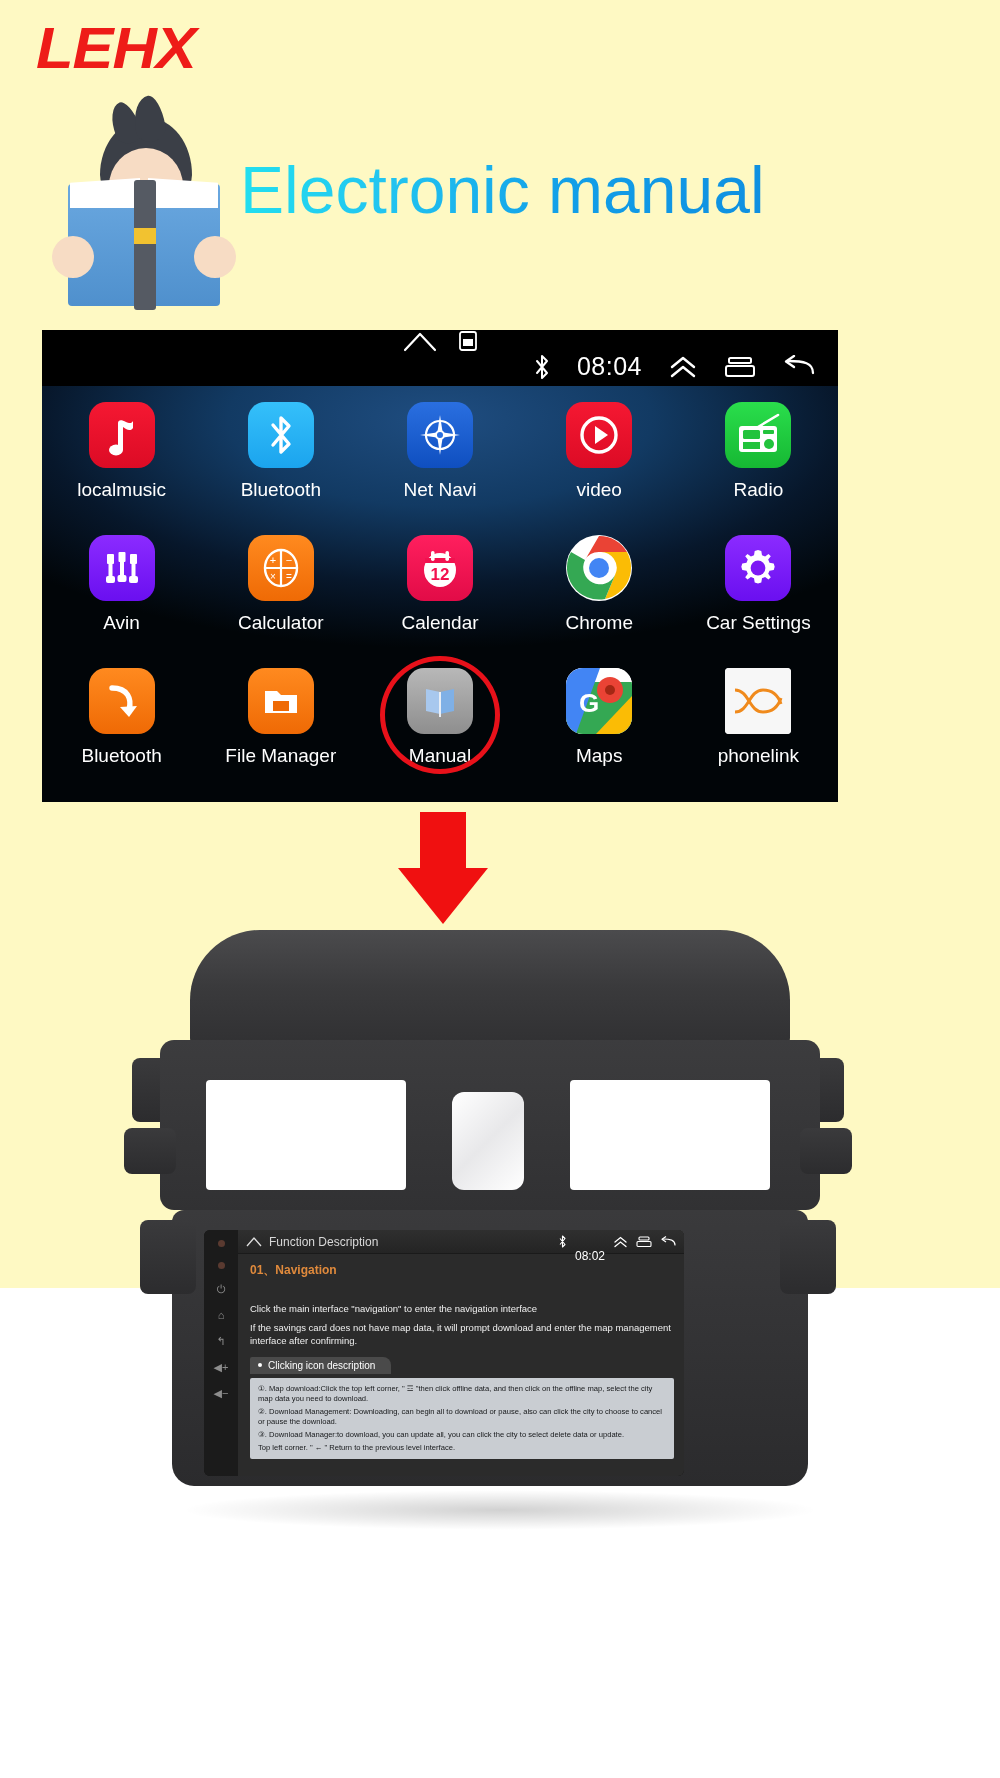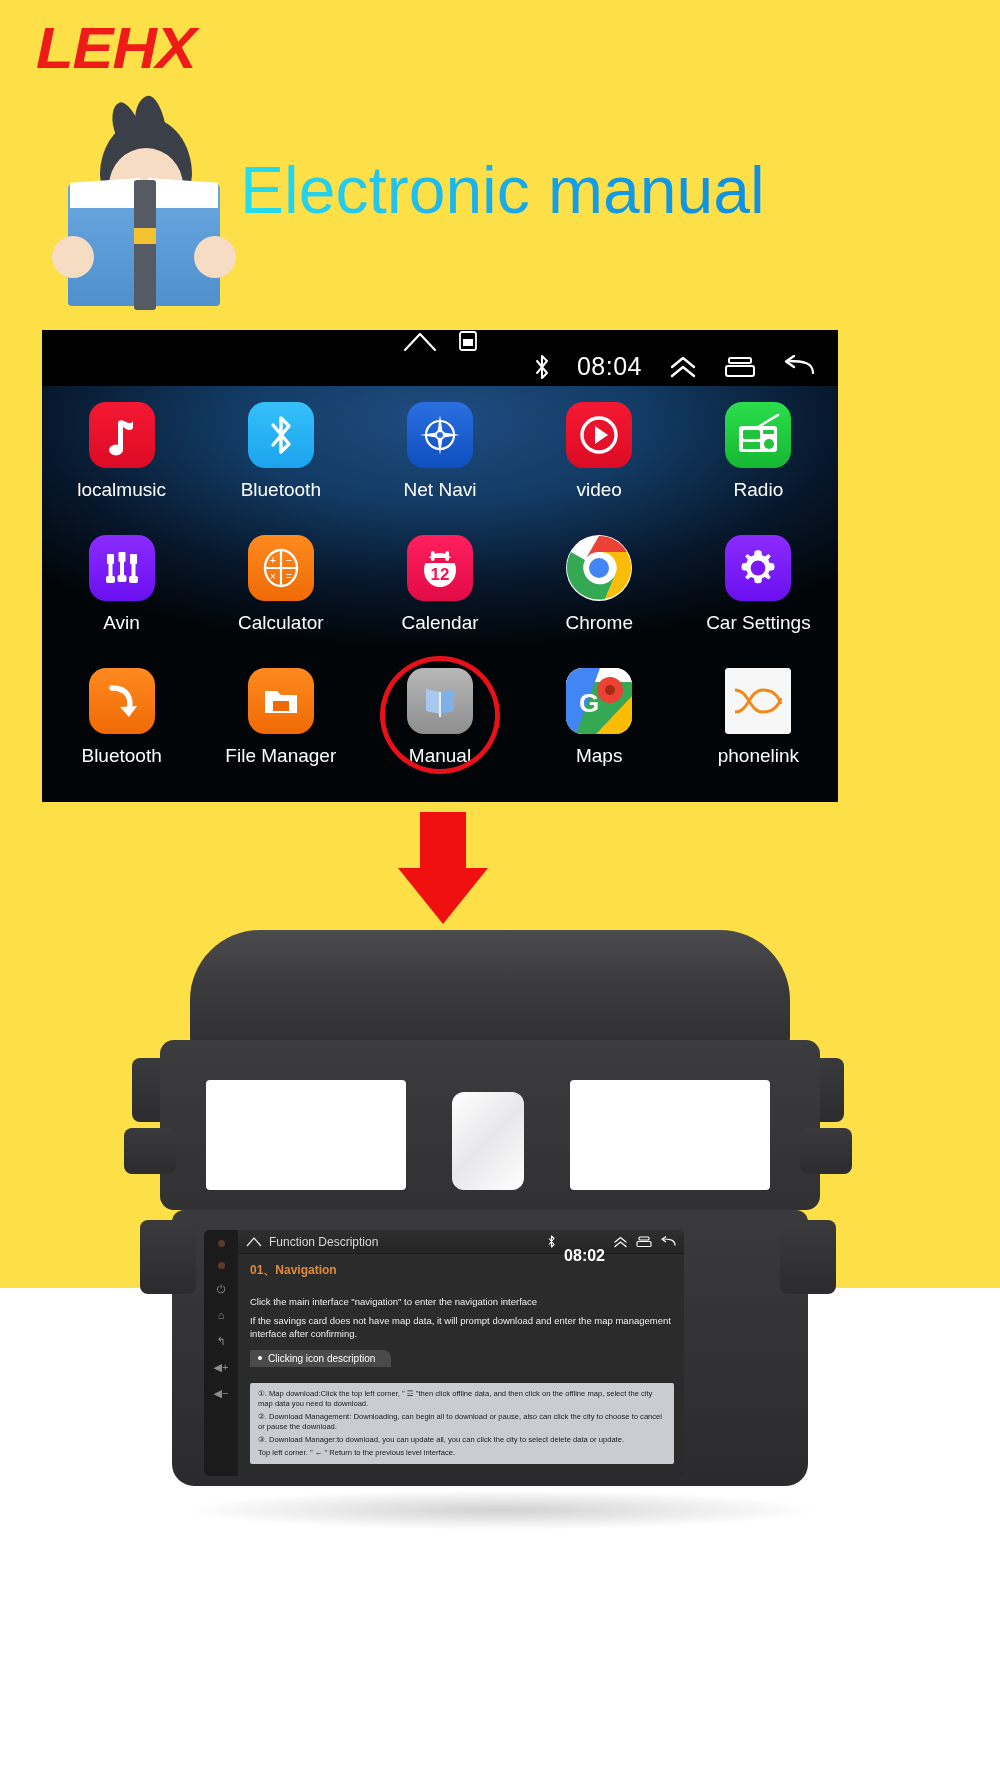--- a/index.html
+++ b/index.html
@@ -2,21 +2,21 @@
 <html><head>
 <meta charset="utf-8">
 <style>
   * { box-sizing: border-box; margin: 0; padding: 0; }
   html, body {
     width: 1000px; height: 1778px;
     background: #ffffff;
     font-family: "Liberation Sans", sans-serif;
     overflow: hidden;
   }
-  .page { position: relative; width: 1000px; height: 1288px; background: #fde047; }
+  .page { position: relative; width: 1000px; height: 1288px; background: #fef9c3; }
 
   
   .brand {
     position: absolute; left: 36px; top: 14px;
     font-family: "Liberation Sans", sans-serif;
     font-size: 58px; font-weight: 700; font-style: italic;
     letter-spacing: -1px; color: #ee1c18;
     transform: scaleX(1.06);
     transform-origin: left center;
   }
@@ -194,34 +194,34 @@
   .side-led { width: 7px; height: 7px; border-radius: 50%; background: #5a3a30; }
   .unit-screen { flex: 1; background: #2b2b2b; position: relative; }
 
   .ms-bar {
     height: 24px; background: linear-gradient(180deg,#2f2f2f,#242424);
     display: flex; align-items: center; padding: 0 8px; gap: 7px;
     border-bottom: 1px solid #1a1a1a;
   }
   .ms-title { color: #d8d8d8; font-size: 12px; }
   .ms-right { margin-left: auto; display: flex; align-items: center; gap: 8px; }
-  .ms-time { color: #fff; font-size: 16px; font-weight: 700; margin-top: 28px; }
+  .ms-time { color: #fff; font-size: 12px; font-weight: 400; margin-top: 28px; }
 
   .ms-body { padding: 8px 10px 0 12px; }
-  .ms-h1 { color: #e08a3c; font-size: 12px; font-weight: 600; margin-bottom: 17px; }
+  .ms-h1 { color: #e08a3c; font-size: 12px; font-weight: 600; margin-bottom: 24px; }
   .ms-p { color: #efefef; font-size: 9.5px; line-height: 1.35; margin-bottom: 6px; }
   .ms-section {
     display: inline-flex; align-items: center; gap: 6px;
     background: #4a4a4a; color: #fff; font-size: 10px;
     padding: 3px 16px 3px 8px; border-radius: 2px 8px 0 0; margin-top: 2px;
   }
   .ms-dot { width: 4px; height: 4px; border-radius: 50%; background: #fff; display:inline-block; }
   .ms-list {
     background: #c9cdd2; color: #16181a; border-radius: 2px;
-    padding: 6px 8px; margin-top: 16px;
+    padding: 6px 8px; margin-top: 4px;
   }
   .ms-li { font-size: 7.6px; line-height: 1.32; margin-bottom: 3px; }
   .ms-li:last-child { margin-bottom: 0; }
 </style>
 </head>
 <body>
 
 <div class="page">
 
   <div class="brand">LEHX</div>

